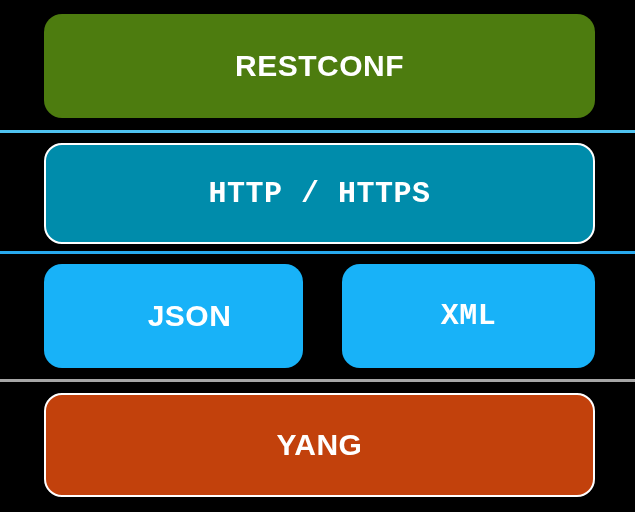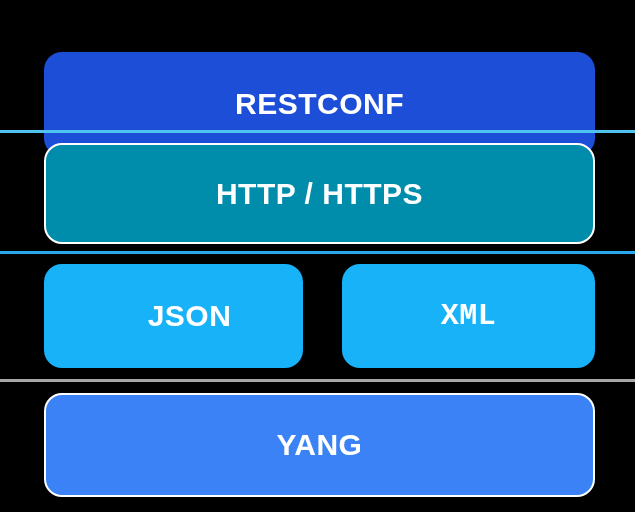--- a/index.html
+++ b/index.html
@@ -42,39 +42,39 @@
   .box-json     { left: 44px; top: 264px; width: 259px; height: 104px; }
   .box-xml      { left: 342px; top: 264px; width: 253px; height: 104px; }
   .divider-3    { top: 379px; }
   .box-yang     { left: 44px; top: 393px; width: 551px; height: 104px; }
 </style>
 </head>
 <body>
 
 <div class="stage" style="background: rgb(0, 0, 0); color: rgb(255, 255, 255);">
 
-  <div class="box box-restconf" style="background: #1d4ed8; margin-top: 38px;">
+  <div class="box box-restconf" style="background: #4d7c0f;">
     <span>RESTCONF</span>
   </div>
 
   <div class="divider divider-1" style="background: rgb(79, 195, 240);"></div>
 
-  <div class="box bordered box-http" style="background: rgb(0, 140, 171); border-color: rgb(255, 255, 255);">
+  <div class="box bordered box-http" style="background: rgb(0, 140, 171); border-color: rgb(255, 255, 255); font-family: Liberation Mono, monospace;">
     <span>HTTP / HTTPS</span>
   </div>
 
   <div class="divider divider-2" style="background: rgb(40, 169, 238);"></div>
 
   <div class="box box-json" style="background: rgb(24, 178, 248); padding-left: 32px;">
     <span>JSON</span>
   </div>
 
   <div class="box box-xml" style="background: rgb(24, 178, 248); font-family: Liberation Mono, monospace;">
     <span>XML</span>
   </div>
 
   <div class="divider divider-3" style="background: rgb(166, 166, 166);"></div>
 
-  <div class="box bordered box-yang" style="background: #3b82f6; border-color: rgb(255, 255, 255);">
+  <div class="box bordered box-yang" style="background: #c2410c; border-color: rgb(255, 255, 255);">
     <span>YANG</span>
   </div>
 
 </div>
 
 </body></html>

